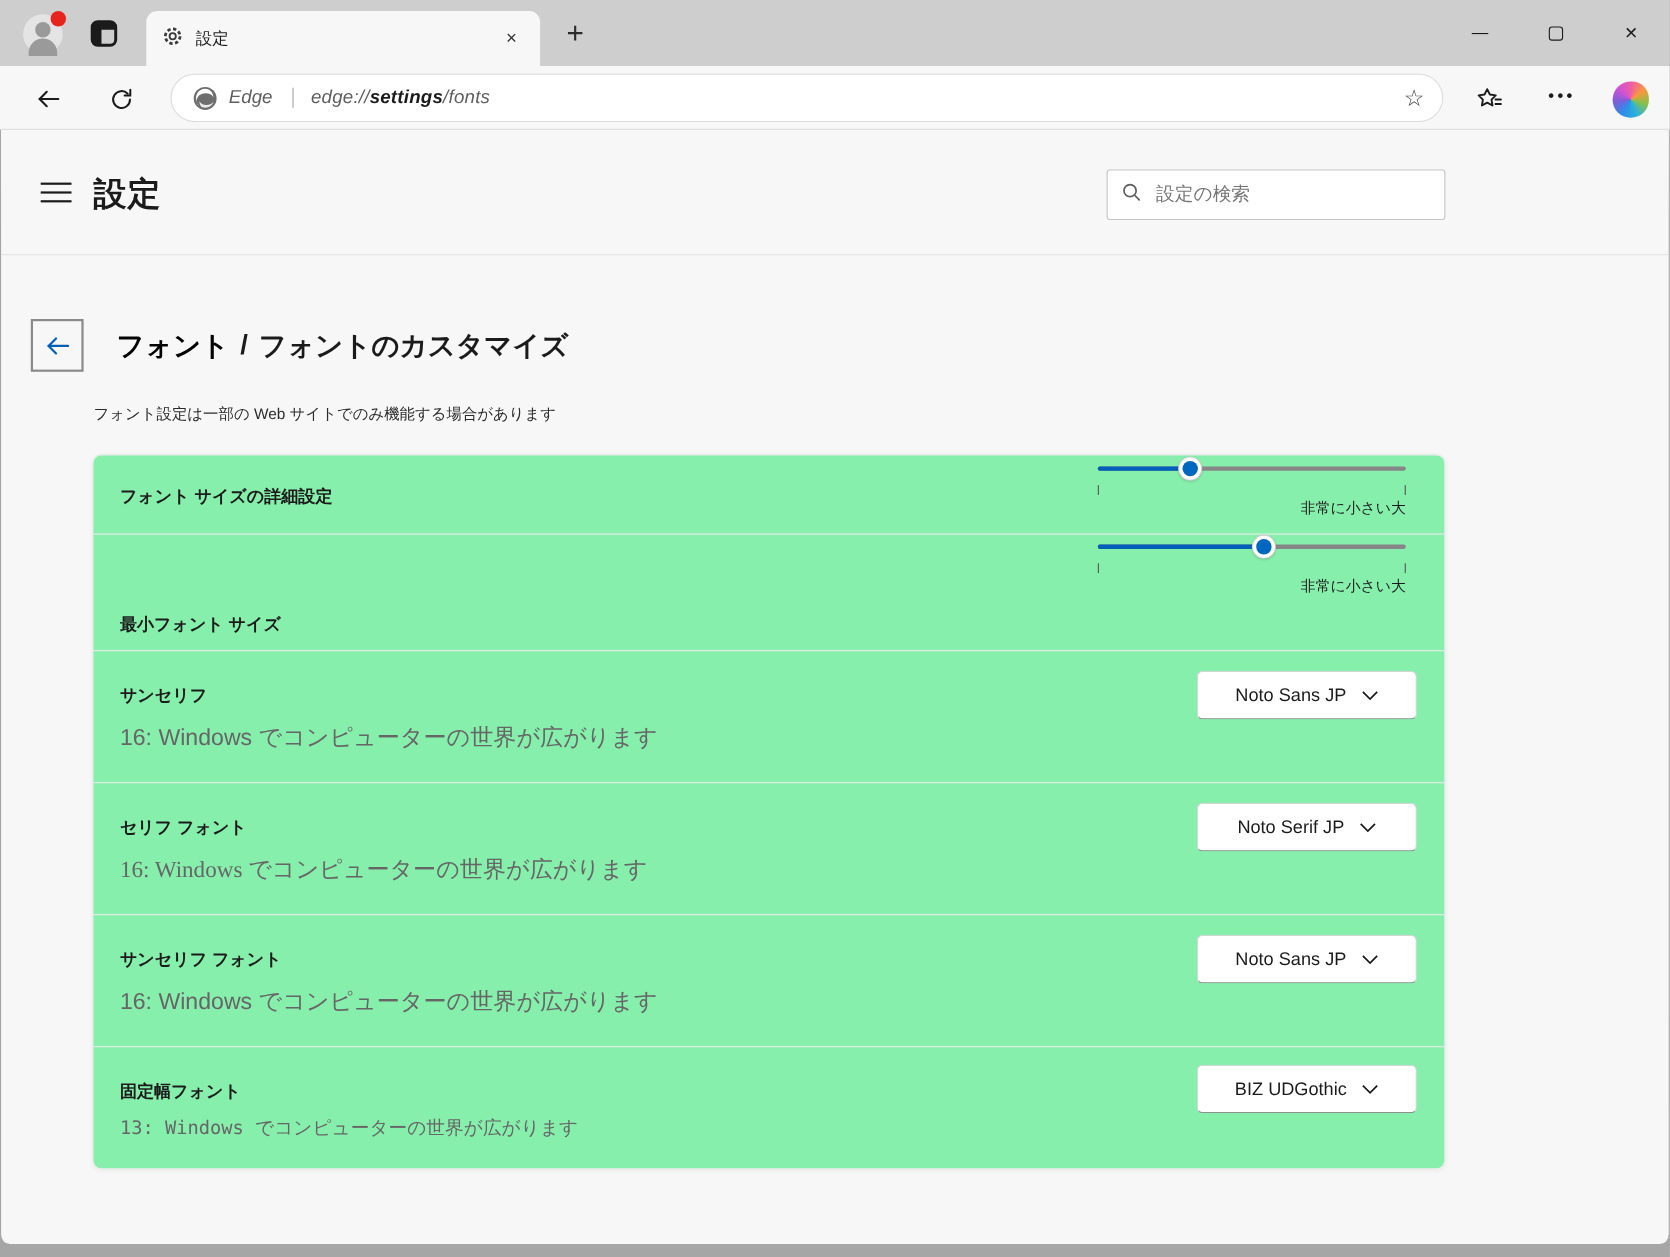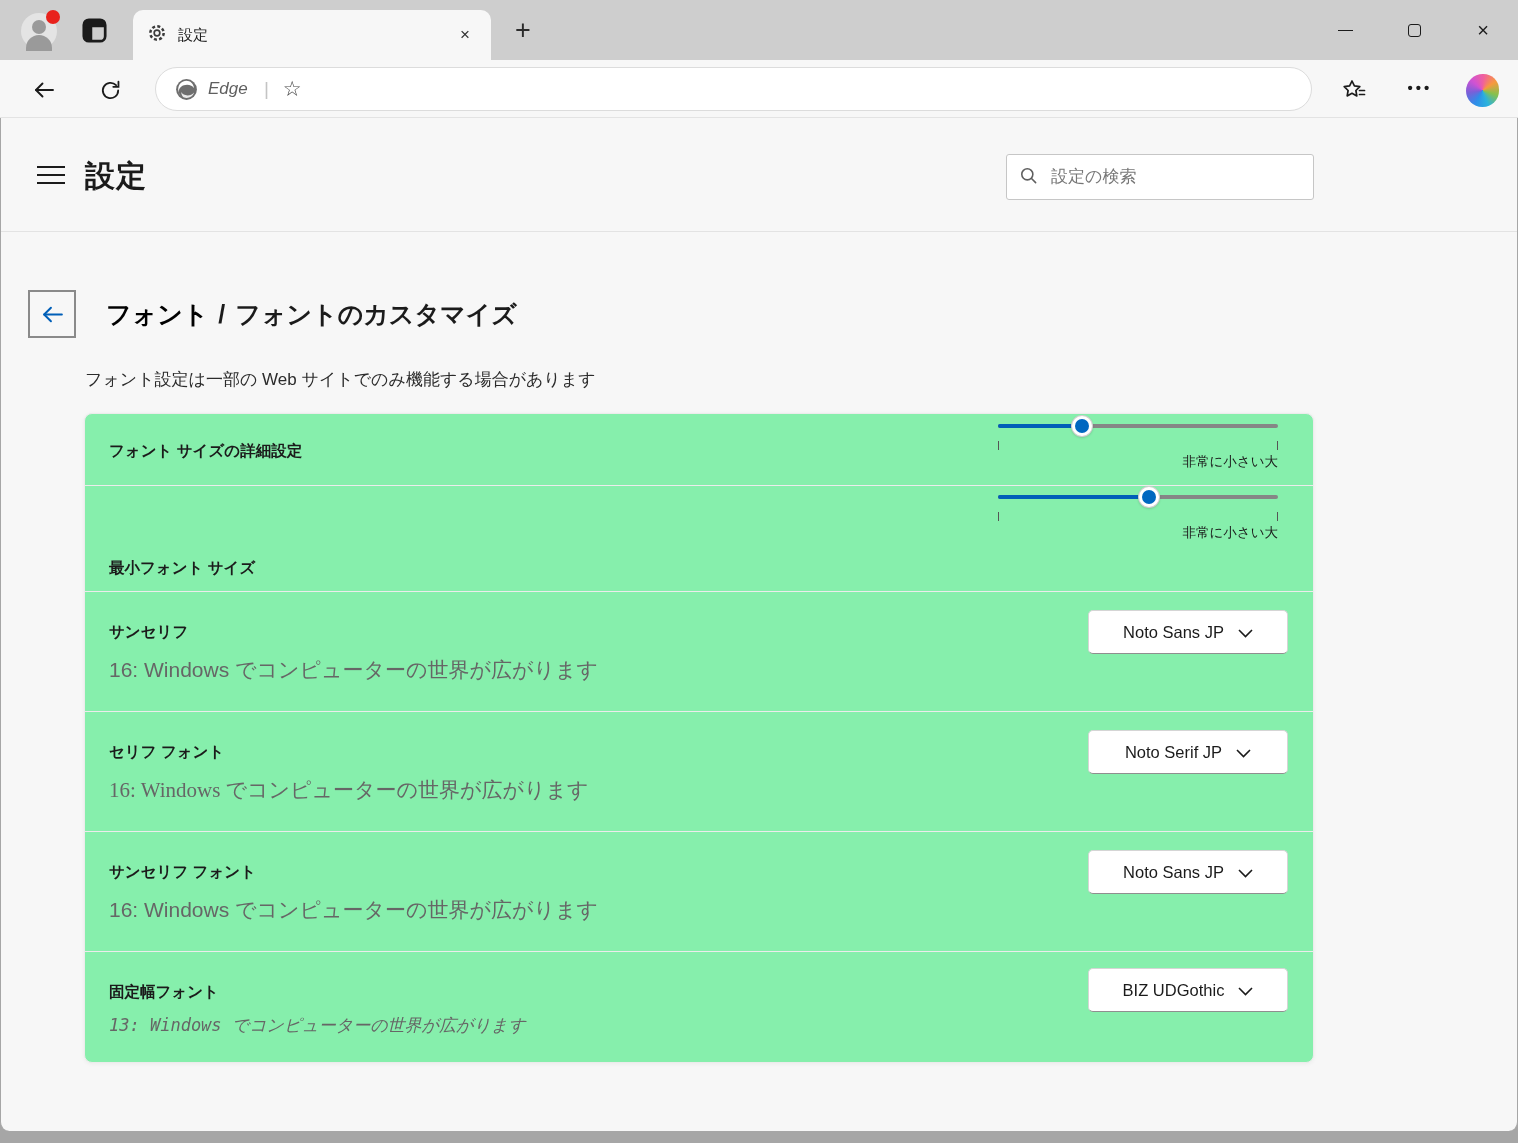--- a/index.html
+++ b/index.html
@@ -74,21 +74,21 @@
                 font-family:inherit; color:#1b1b1b; background:transparent; }
   .search-box input::placeholder { color:#767676; }
 
   
   .crumb-row { position:absolute; left:27px; top:172px; display:flex; align-items:center; }
   .back-box { width:48px; height:48px; border:2.6px solid #8a8a8a; background:#f7f7f7; display:flex;
               align-items:center; justify-content:center; cursor:pointer; }
   .crumb-text { margin-left:30px; font-size:25px; font-weight:700; display:flex; align-items:center; }
   .crumb-parent { color:#000000; cursor:pointer; }
   .crumb-sep { margin:0 10px; color:#1b1b1b; }
-  .subtitle { position:absolute; left:84px; top:250px; font-size:17px; color:#2b2b2b; }
+  .subtitle { position:absolute; left:84px; top:250px; font-size:14px; color:#2b2b2b; }
 
   
   .card { position:absolute; left:83px; top:295px; width:1230px; height:650px; background:#86efac;
           border:1px solid #ececec; border-radius:8px; box-shadow:0 1px 4px rgba(0,0,0,.05); }
   .row { position:relative; border-bottom:1px solid #ececec; }
   .row:last-child { border-bottom:none; }
   .r-slider1 { height:72px; } .r-slider2 { height:106px; }
   .r-font { height:120px; } .r-font-last { height:110px; }
   .row-label { position:absolute; left:24px; font-size:15.5px; font-weight:700; }
   .r-slider1 .row-label { top:27px; } .r-slider2 .row-label { top:28px;margin-top:44px; }
@@ -103,21 +103,21 @@
                   background:#fff; box-shadow:0 0 0 1px #d0d0d0,0 1px 3px rgba(0,0,0,.3); cursor:pointer; }
   .slider-thumb::after { content:""; position:absolute; left:3px; top:3px; width:14px; height:14px;
                   border-radius:50%; background:#0067c0; }
   .slider-ticks { position:relative; height:10px; margin-top:5px; }
   .slider-ticks i { position:absolute; top:0; width:0; height:9px; border-left:1.6px solid #555; }
   .tick-l { left:0; } .tick-r { right:0; }
   .slider-labels { display:flex; justify-content:flex-end; margin-top:2px; font-size:13.5px; color:#1b1b1b; }
 
   .sample { position:absolute; left:24px; color:#666; }
   .sample-size16 { top:64px; font-size:21px; }
-  .sample-size13 { top:62px; font-size:17px;font-style:italic; }
+  .sample-size13 { top:62px; font-size:17px; }
   .sample-sans  { font-family:"Liberation Sans","DejaVu Sans",sans-serif; }
   .sample-serif { font-family:"Liberation Serif","DejaVu Serif",serif; }
   .sample-mono  { font-family:"DejaVu Sans Mono","Liberation Mono",monospace; }
 
   .dropdown { position:absolute; right:25px; top:18px; width:200px; height:44px; background:#fff;
               border:1px solid #d5d5d5; border-bottom-color:#8f8f8f; border-radius:5px; display:flex;
               align-items:center; justify-content:center; gap:14px; font-size:16.5px; cursor:pointer; }
   .r-font-last .dropdown { top:16px; }
 </style>
 </head>
@@ -174,20 +174,21 @@
     <div class="url-pill">
       <span class="edge-logo">
         <svg width="25" height="25" viewBox="0 0 24 24">
           <circle cx="12" cy="12" r="10" fill="#6e6e6e"></circle>
           <path d="M4.5 14.5c0-4.4 3.8-7 8-7 3 0 5.6 1.3 6.8 3.4C18.6 6.2 15.6 3.6 12 3.6c-4.6 0-8 3.7-8 8.4 0 3.4 1.8 6.3 4.5 7.8-2.4-1.3-4-3.1-4-5.3z" fill="#fff"></path>
           <path d="M9 19.5c4.5 1.8 9-0.5 10.3-4.6-1.5 2-3.9 2.8-6.3 2.8-2.7 0-5-1.2-6-3.2 0 2.2.8 4 2 5z" fill="#fff" opacity=".85"></path>
         </svg>
       </span>
       <span class="edge-name">Edge</span>
       <span class="url-divider">|</span>
+      <span class="url-text"><span>edge://</span><span class="url-bold">settings</span><span>/fonts</span></span>
       <span class="pill-star">☆</span>
     </div>
     <div class="favbar-btn">
       <svg width="26" height="24" viewBox="0 0 26 24" fill="none" stroke="#1b1b1b" stroke-width="1.7" stroke-linejoin="round">
         <path d="M11 3l2.4 4.9 5.4.8-3.9 3.8.9 5.4-4.8-2.6-4.8 2.6.9-5.4L3.2 8.7l5.4-.8z"></path>
         <path d="M18.5 12.5h5M18.5 16.5h5" stroke-linecap="round"></path>
       </svg>
     </div>
     <div class="more-btn">•••</div>
     <div class="copilot"></div>

